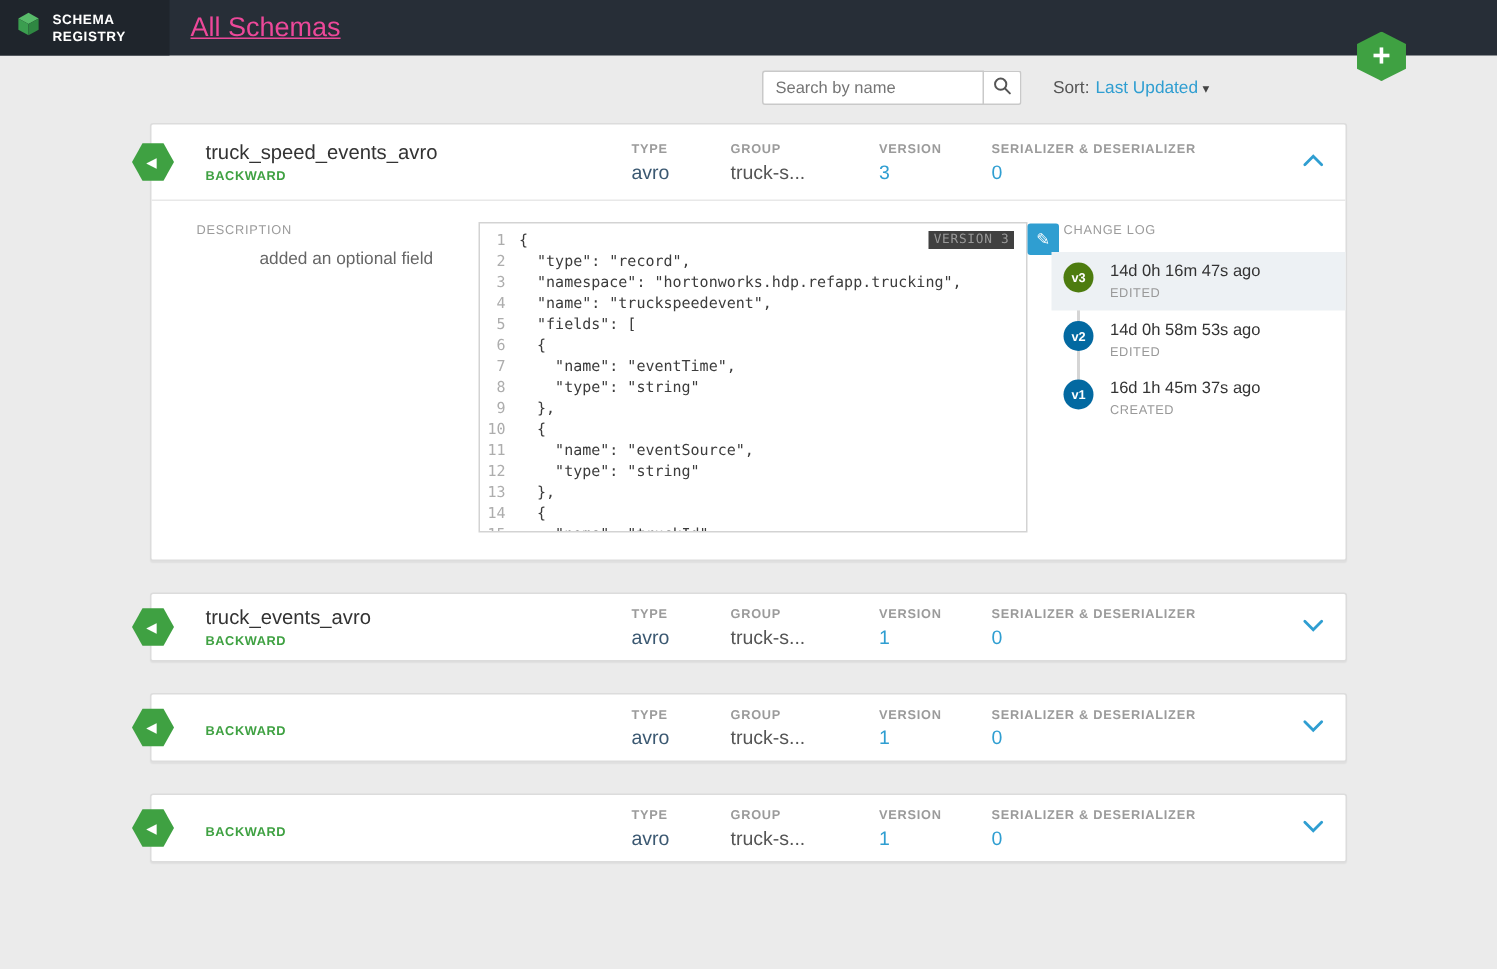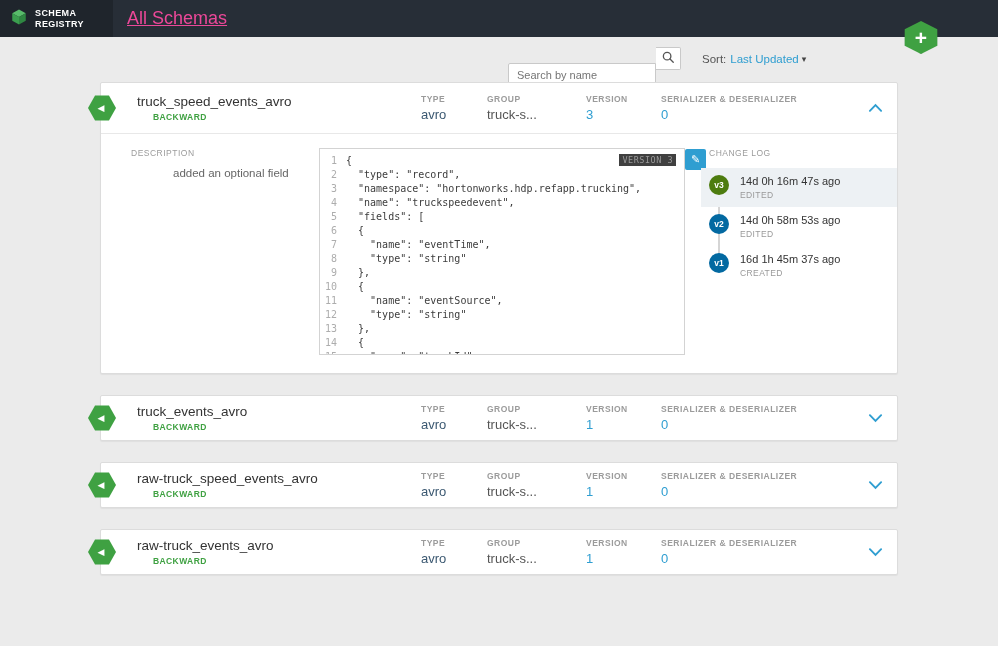--- a/index.html
+++ b/index.html
@@ -26,21 +26,21 @@
     position: absolute; right: 60px; top: 21px; width: 34px; height: 33px;
     background: #3fa142; color: #fff; cursor: pointer;
     clip-path: polygon(50% 0%, 98% 25%, 98% 75%, 50% 100%, 2% 75%, 2% 25%);
     display: flex; align-items: center; justify-content: center;
     font-size: 21px; font-weight: bold; line-height: 1;
     box-shadow: 0 2px 3px rgba(0,0,0,.25);
   }
   
   .toolbar { position: absolute; top: 47px; left: 0; right: 0; height: 24px; }
   .search-input {
-    position: absolute; left: 508px; top: 16px; width: 148px; height: 23px;
+    position: absolute; left: 508px; top: 0; width: 148px; height: 23px;
     border: 1px solid #c9c9c9; border-radius: 2px 0 0 2px; padding: 0 8px;
     font-size: 11px; font-family: "Liberation Sans", sans-serif; color: #333; outline: none;
   }
   .search-btn {
     position: absolute; left: 656px; top: 0; width: 25px; height: 23px;
     background: #fff; border: 1px solid #c9c9c9; border-left: none; border-radius: 0 2px 2px 0;
     display: flex; align-items: center; justify-content: center; cursor: pointer;
   }
   .sort-area { position: absolute; left: 702px; top: 0; height: 23px; display: flex; align-items: center; font-size: 11.5px; color: #555; }
   .sort-value { color: #2f9ed1; margin-left: 4px; cursor: pointer; }
@@ -55,21 +55,21 @@
   .card.expanded .card-header { padding-top: 11px; padding-bottom: 11px; }
   .hex {
     position: absolute; left: -13px; top: 50%; transform: translateY(-50%);
     width: 28px; height: 26px; background: #3fa142;
     clip-path: polygon(0% 50%, 25% 2%, 75% 2%, 100% 50%, 75% 98%, 25% 98%);
     display: flex; align-items: center; justify-content: center;
   }
   .hex-arrow { color: #fff; font-size: 9px; line-height: 1; transform: translateX(-1px); }
   .name-block { flex: 1; min-width: 0; padding-left: 6px; }
   .schema-name { font-size: 13.5px; color: #333; font-weight: 500; }
-  .schema-compat { font-size: 8.5px; font-weight: bold; color: #3fa142; letter-spacing: .4px; margin-top: 3px; margin-left: 16px; }
+  .schema-compat { font-size: 8.5px; font-weight: bold; color: #3fa142; letter-spacing: .4px; margin-top: 3px; }
   .col { flex: none; }
   .col-label { font-size: 8.5px; color: #9b9b9b; letter-spacing: .5px; margin-bottom: 3px; font-weight: bold; }
   .col-value { font-size: 13px; }
   .col-type { width: 66px; }       .col-type .col-value { color: #3b5871; }
   .col-group { width: 99px; }      .col-group .col-value { color: #555; }
   .col-version { width: 75px; }    .col-version .col-value { color: #2f9ed1; }
   .col-ser { width: 196px; }       .col-ser .col-value { color: #2f9ed1; }
   .chevron { width: 26px; text-align: right; cursor: pointer; }
   
   .detail { border-top: 1px solid #e8e8e8; display: flex; height: 240px; position: relative; }
@@ -321,21 +321,20 @@
       </div>
     </div>
   </section>
 
   <section class="card">
     <div class="card-header">
       <span class="hex">
           <span class="hex-arrow">◀</span>
         </span>
       <div class="name-block">
-        <div class="schema-name">raw-truck_speed_events_avro</div>
         <div class="schema-compat">BACKWARD</div>
       </div>
       <div class="col col-type">
         <div class="col-label">TYPE</div>
         <div class="col-value">avro</div>
       </div>
       <div class="col col-group">
         <div class="col-label">GROUP</div>
         <div class="col-value">truck-s...</div>
       </div>
@@ -356,21 +355,20 @@
       </div>
     </div>
   </section>
 
   <section class="card">
     <div class="card-header">
       <span class="hex">
           <span class="hex-arrow">◀</span>
         </span>
       <div class="name-block">
-        <div class="schema-name">raw-truck_events_avro</div>
         <div class="schema-compat">BACKWARD</div>
       </div>
       <div class="col col-type">
         <div class="col-label">TYPE</div>
         <div class="col-value">avro</div>
       </div>
       <div class="col col-group">
         <div class="col-label">GROUP</div>
         <div class="col-value">truck-s...</div>
       </div>

